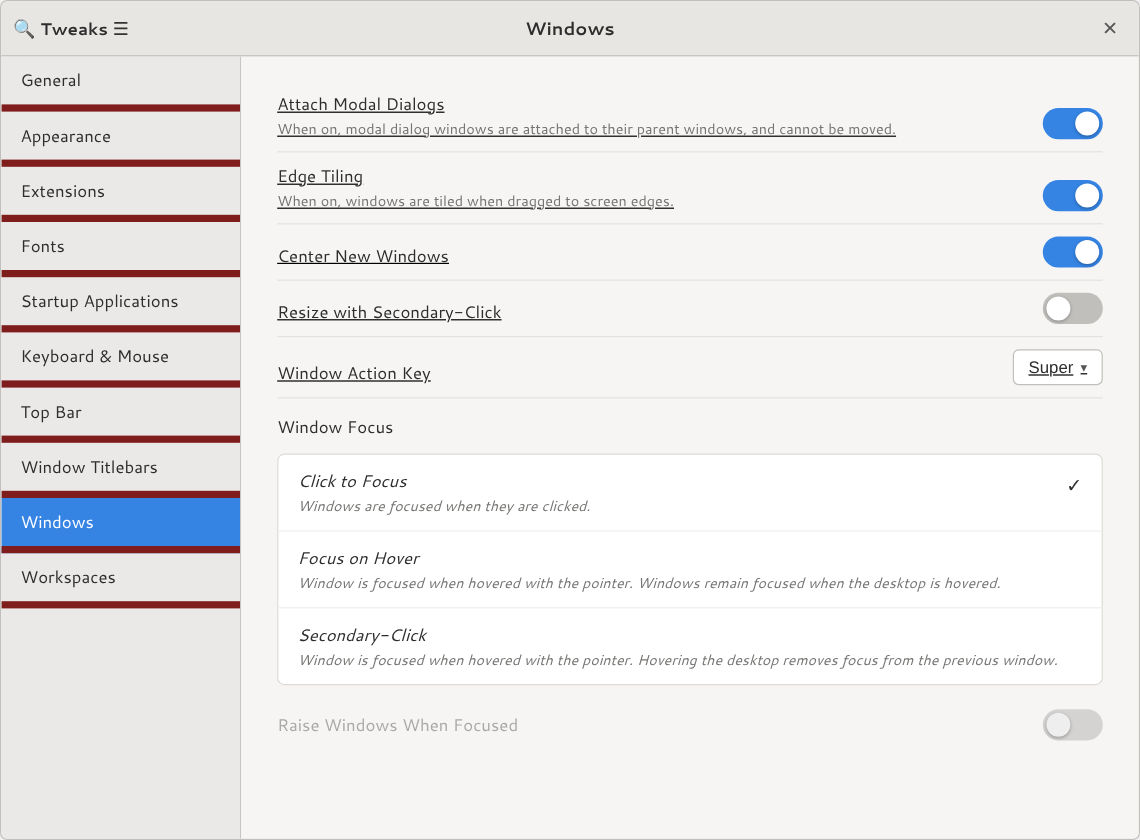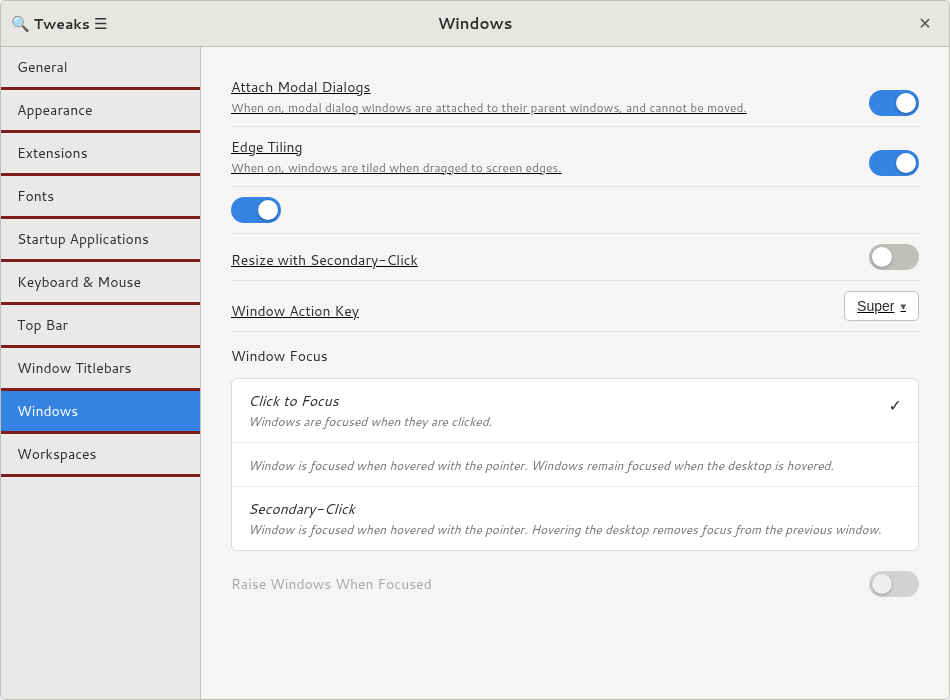--- a/index.html
+++ b/index.html
@@ -110,21 +110,21 @@
       border-right: 1px solid #c8c6c4;
       overflow-y: auto;
       flex-shrink: 0;
     }
 
     .sidebar-item {
       padding: 10px 16px;
       cursor: pointer;
       color: #2d2d2d;
       font-size: 14px;
-      border-bottom: 3px solid #7f1d1d;
+      border-bottom: 6px solid #7f1d1d;
       transition: background 0.1s;
       user-select: none;
     }
     .sidebar-item.active {
       background: #3584e4;
       color: #fff;
     }
 
     
     .content-area {
@@ -359,20 +359,23 @@
           <div class="setting-label">Edge Tiling</div>
           <div class="setting-desc">When on, windows are tiled when dragged to screen edges.</div>
         </div>
         <label class="toggle">
           <input type="checkbox" checked="" style="">
           <span class="toggle-slider"></span>
         </label>
       </div>
 
       <div class="setting-row">
+        <div class="setting-info">
+          <div class="setting-label">Center New Windows</div>
+        </div>
         <label class="toggle">
           <input type="checkbox" checked="" style="">
           <span class="toggle-slider"></span>
         </label>
       </div>
 
       <div class="setting-row">
         <div class="setting-info">
           <div class="setting-label">Resize with Secondary-Click</div>
         </div>
@@ -399,20 +402,21 @@
         <div class="focus-option">
           <div class="focus-option-info">
             <div class="focus-option-label">Click to Focus</div>
             <div class="focus-option-desc">Windows are focused when they are clicked.</div>
           </div>
           <div class="check-mark">✓</div>
         </div>
 
         <div class="focus-option">
           <div class="focus-option-info">
+            <div class="focus-option-label">Focus on Hover</div>
             <div class="focus-option-desc">Window is focused when hovered with the pointer. Windows remain focused when the desktop is hovered.</div>
           </div>
         </div>
 
         <div class="focus-option">
           <div class="focus-option-info">
             <div class="focus-option-label">Secondary-Click</div>
             <div class="focus-option-desc">Window is focused when hovered with the pointer. Hovering the desktop removes focus from the previous window.</div>
           </div>
         </div>

